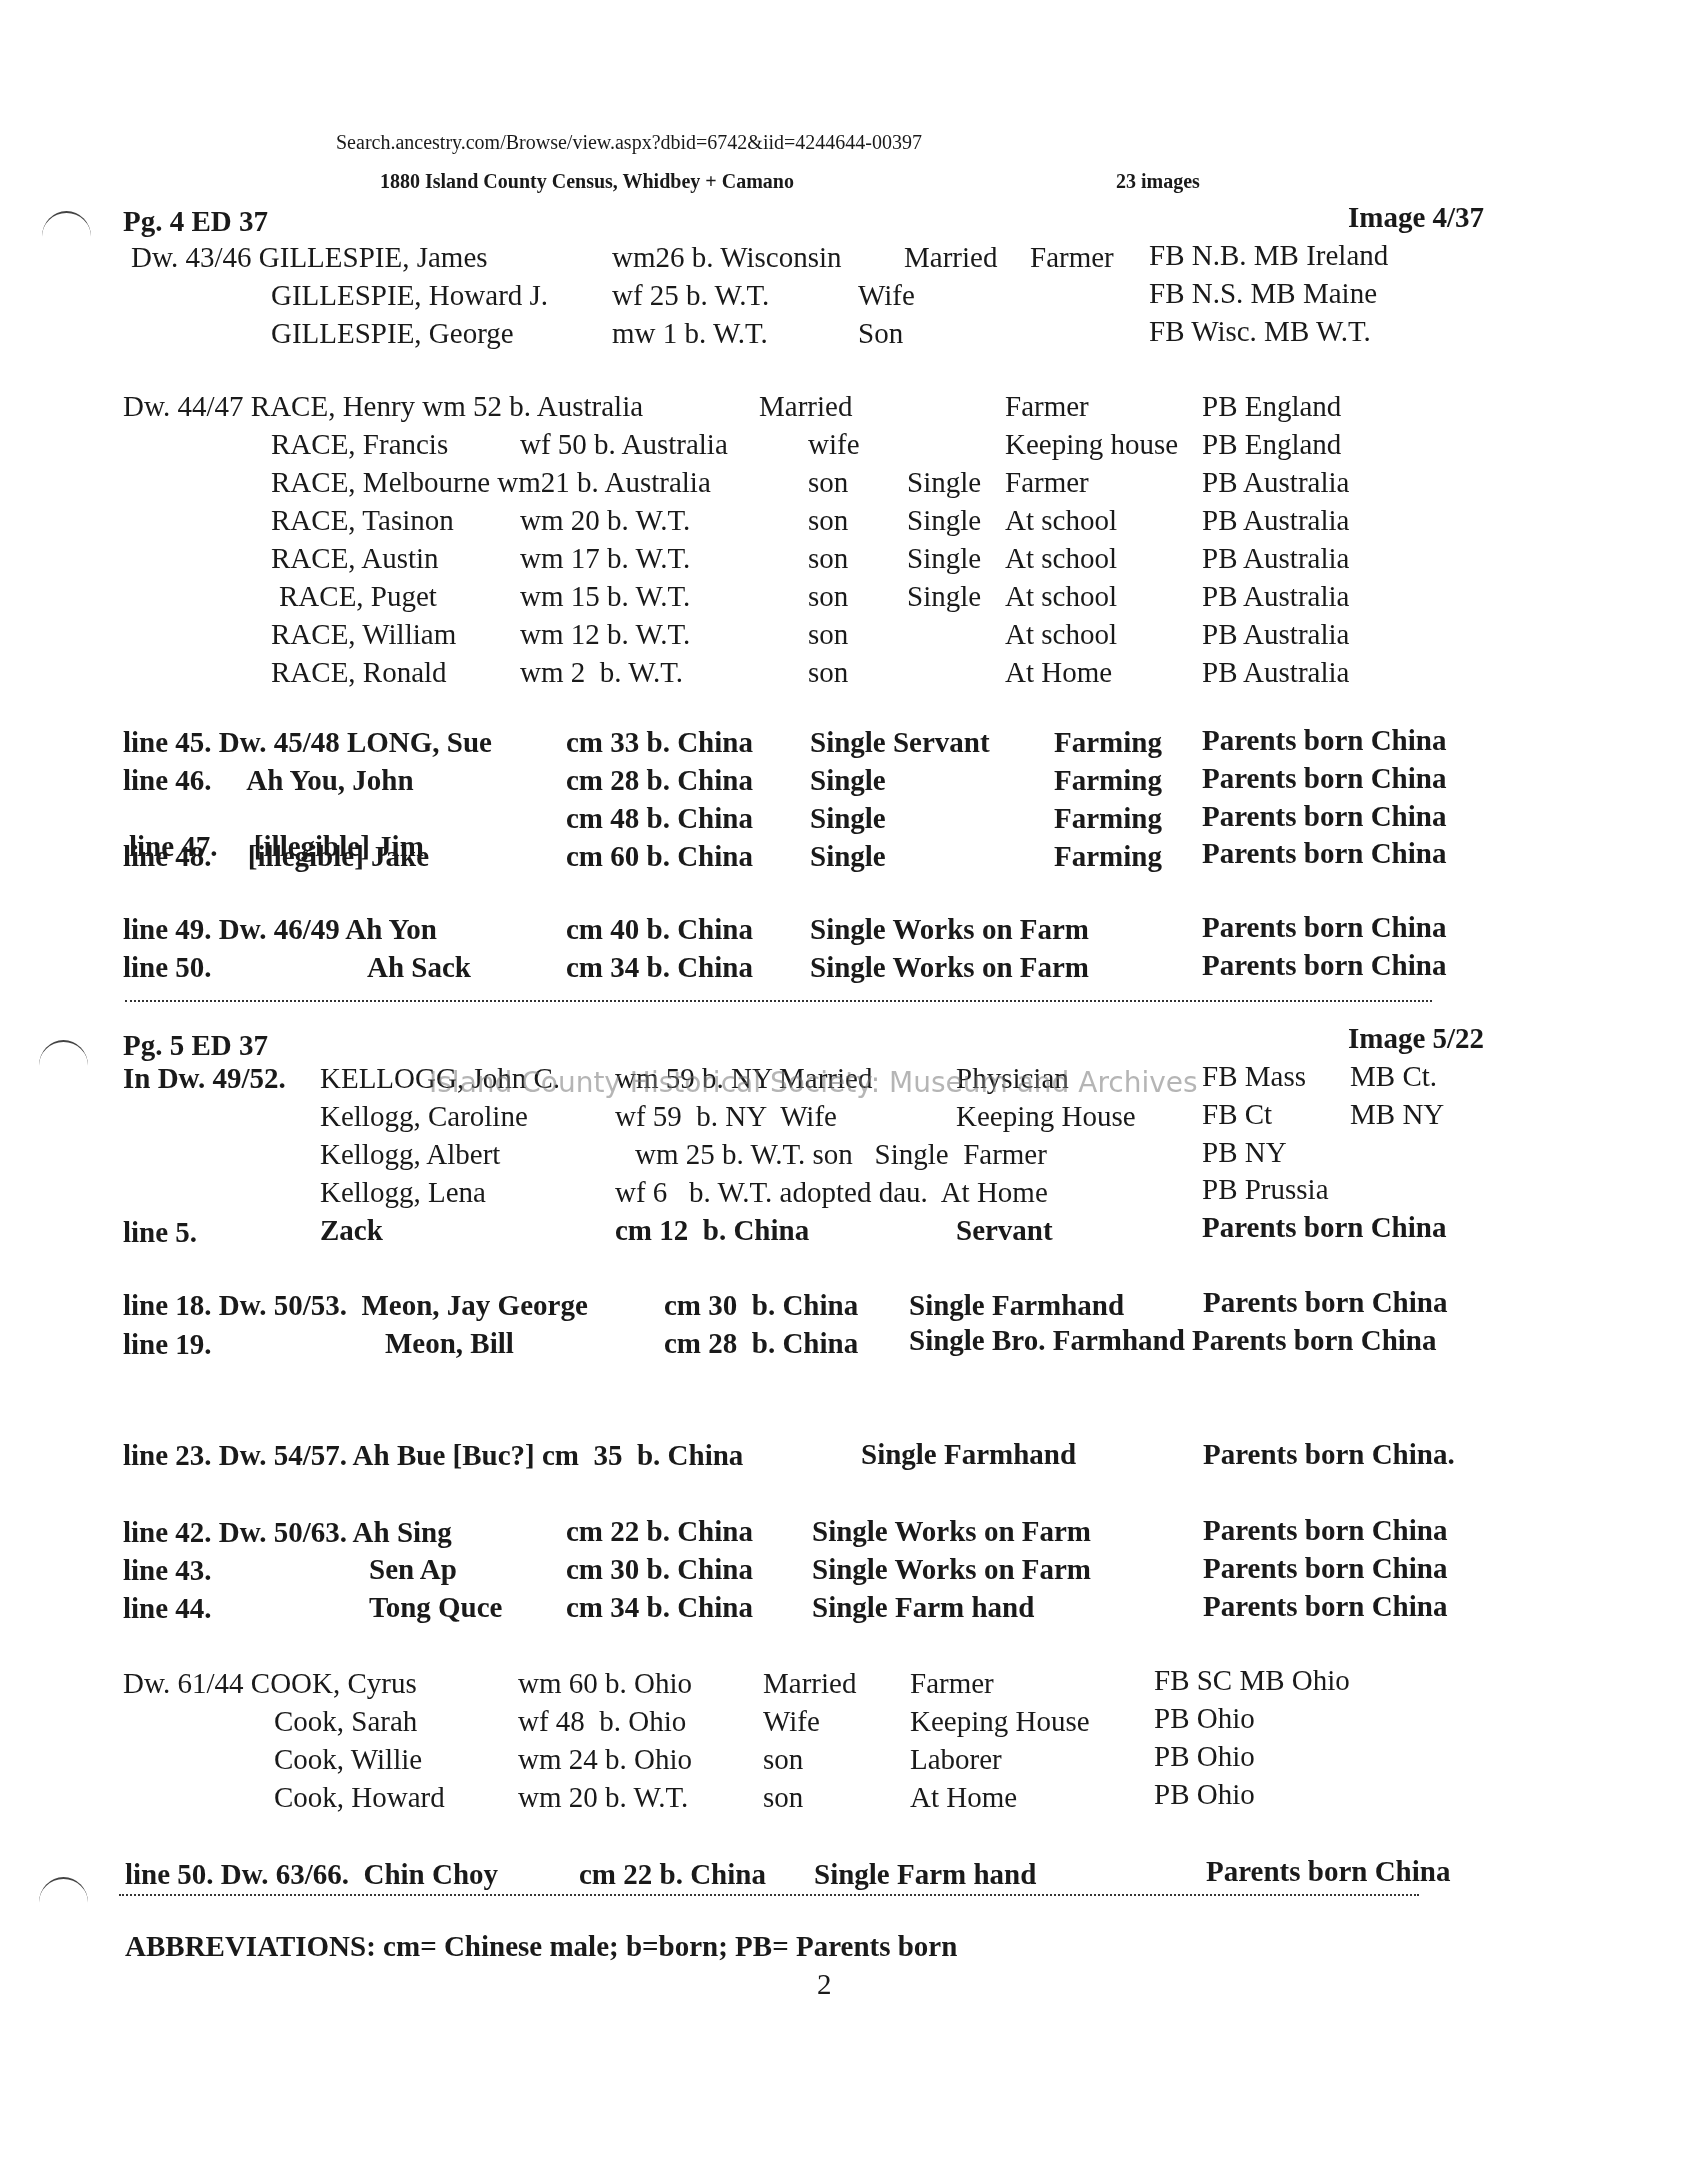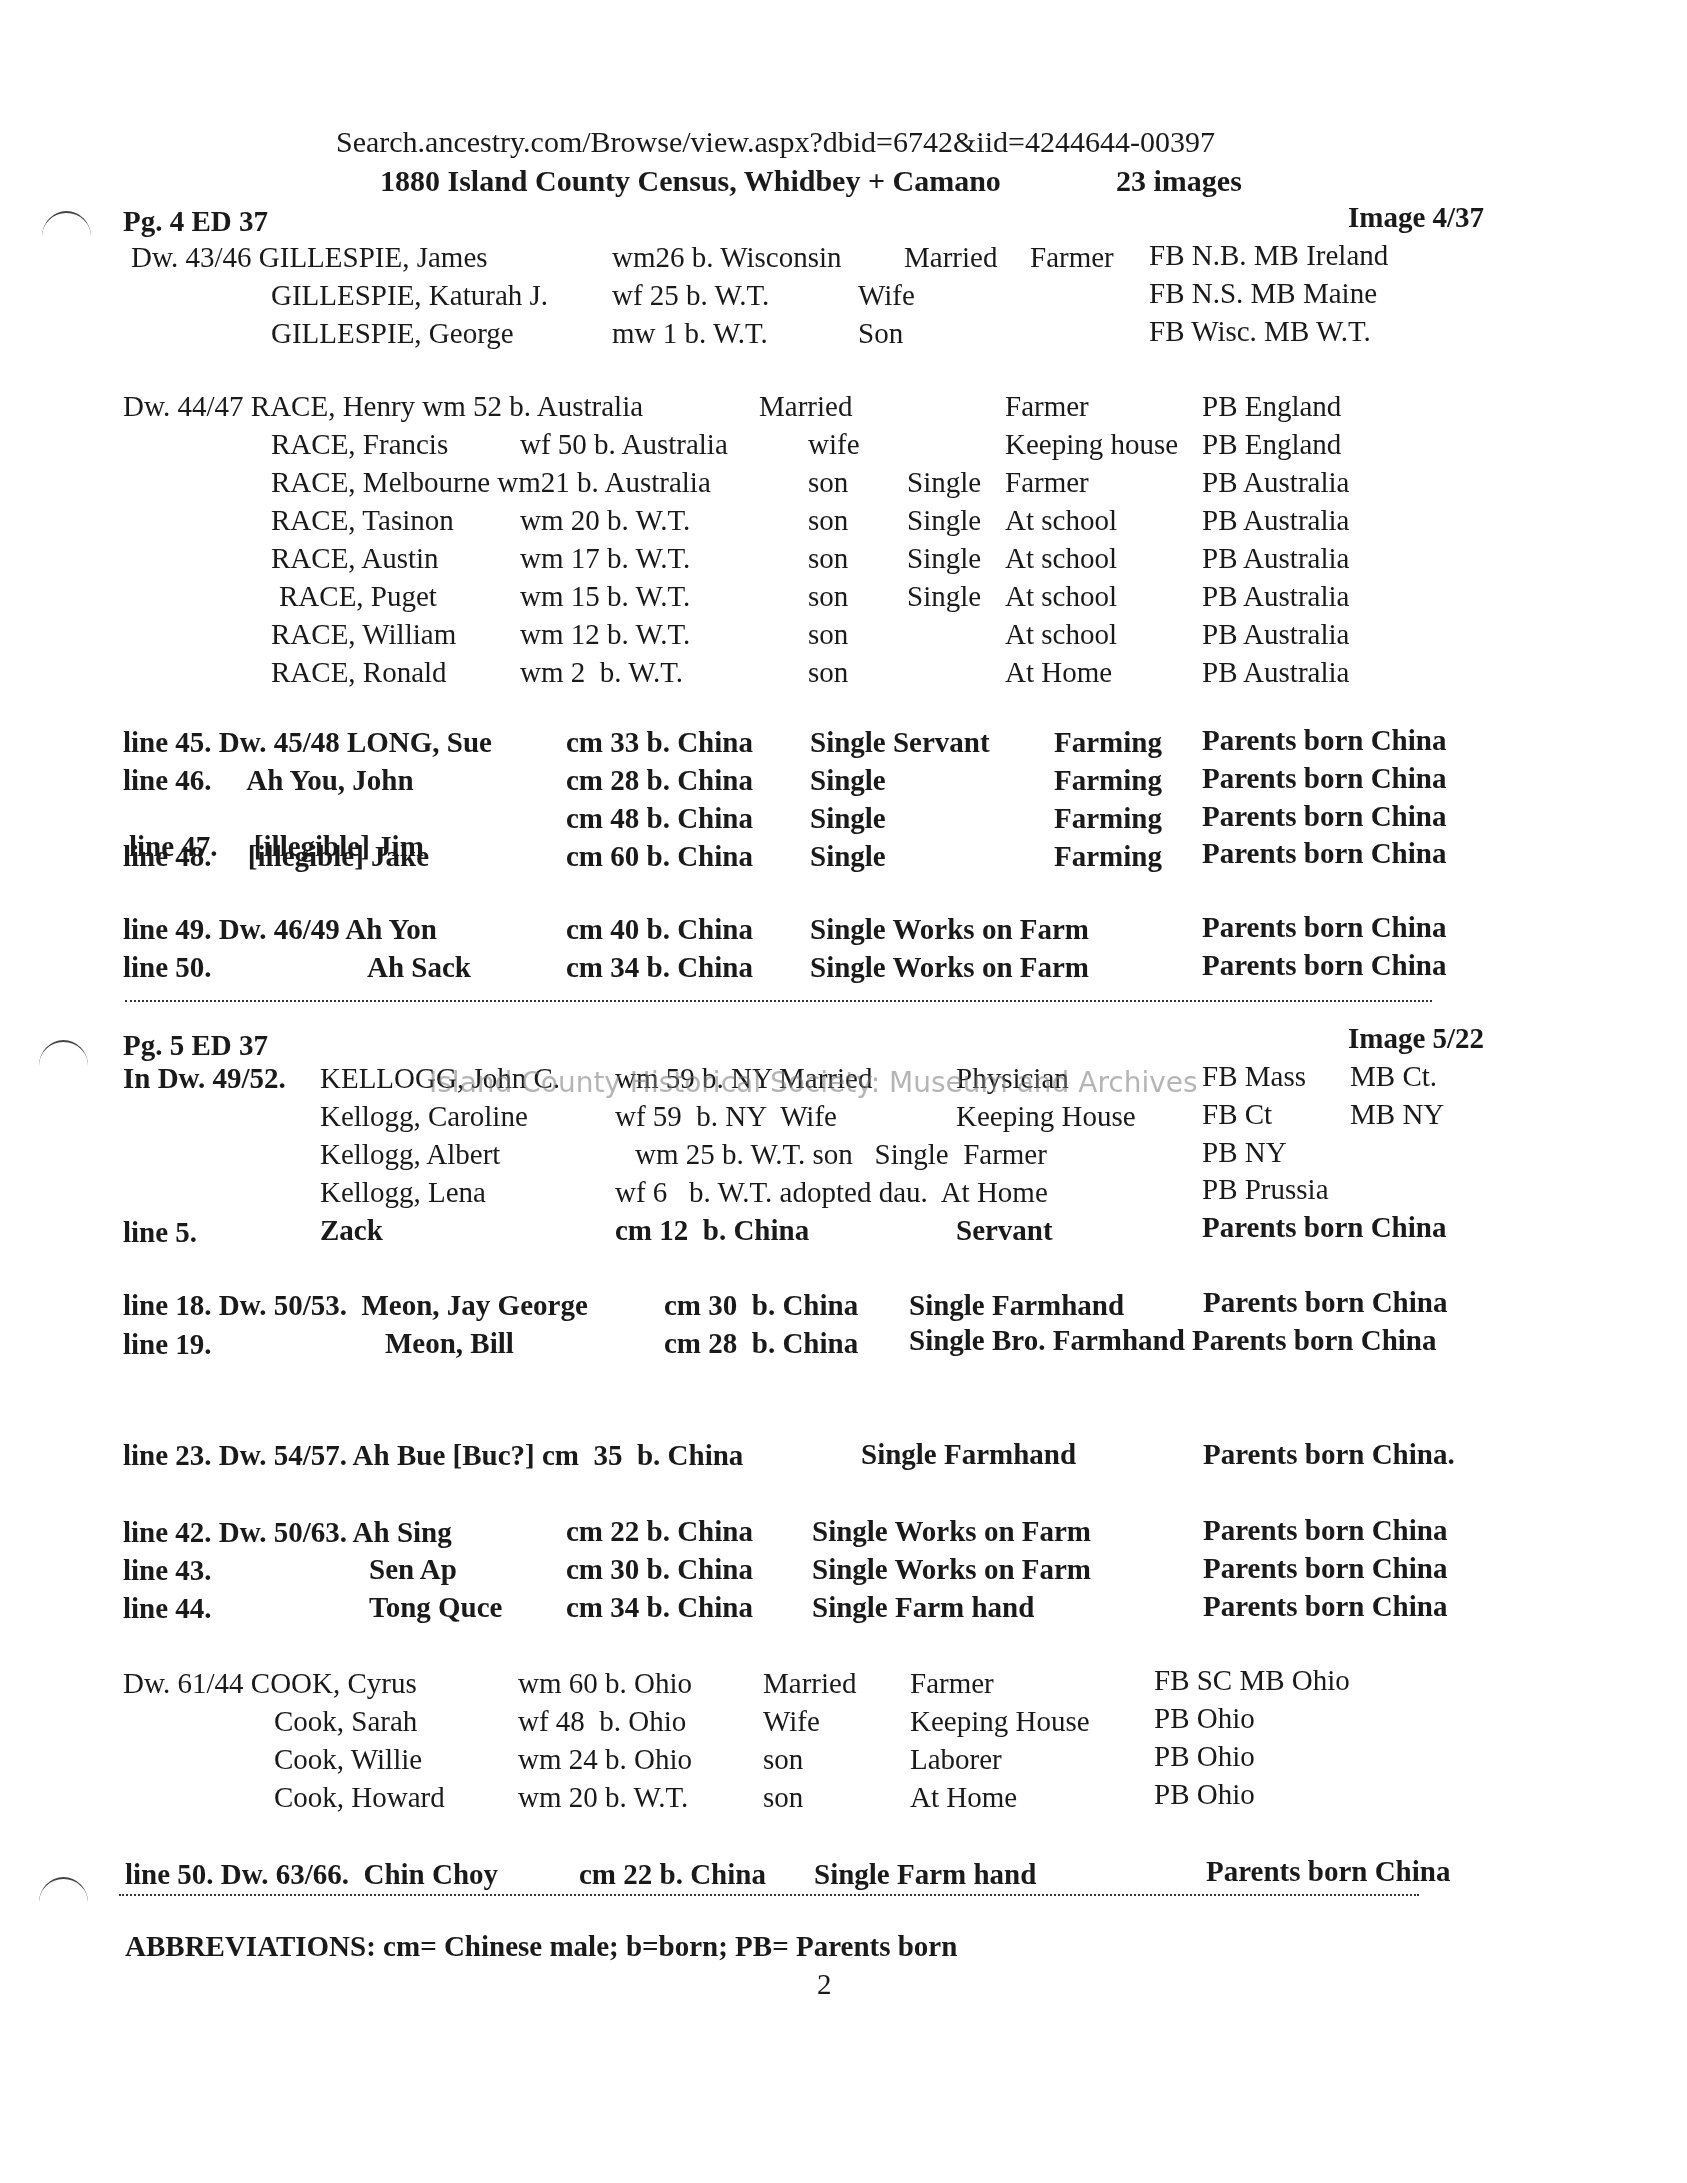--- a/index.html
+++ b/index.html
@@ -1,20 +1,20 @@
 <!DOCTYPE html>
 <html style="font-size:11.2px"><head>
 <meta charset="utf-8">
 <style>
   html, body { margin: 0; padding: 0; background: #ffffff; }
   body { width: 1687px; height: 2183px; position: relative; overflow: hidden;
          font-family: "Liberation Serif", "DejaVu Serif", serif; color: #1a1a1a; }
   .t { position: absolute; white-space: pre; font-size: 29px; line-height: 34px; }
   .b { font-weight: bold; }
-  .hdr { font-size: 30px; }
+  .hdr { font-size: 20px; }
   .rule { position: absolute; height: 0; border-top: 2.1px dotted #333; }
   .mark { position: absolute; width: 49px; height: 49px; border-top: 2.1px solid #444;
           border-radius: 50% 50% 0 0; }
   .watermark { position: absolute; font-family: "DejaVu Sans", sans-serif; font-size: 28px;
                color: rgba(120,120,120,0.55); white-space: pre; }
 </style>
 </head>
 <body>
 
 <div class="t hdr" style="left:336px;top:125px;">Search.ancestry.com/Browse/view.aspx?dbid=6742&amp;iid=4244644-00397</div>
@@ -25,21 +25,21 @@
 <div class="t b" style="left:123px;top:204px;">Pg. 4 ED 37</div>
 <div class="t b" style="left:1348px;top:200px;">Image 4/37</div>
 
 <div>
   <div class="t" style="left:123px;top:240px;margin-left:8px;">Dw. 43/46 GILLESPIE, James</div>
   <div class="t" style="left:612px;top:240px;">wm26 b. Wisconsin</div>
   <div class="t" style="left:904px;top:240px;">Married</div>
   <div class="t" style="left:1030px;top:240px;">Farmer</div>
   <div class="t" style="left:1149px;top:238px;">FB N.B. MB Ireland</div>
 
-  <div class="t" style="left:271px;top:278px;">GILLESPIE, Katurah J.</div>
+  <div class="t" style="left:271px;top:278px;">GILLESPIE, Howard J.</div>
   <div class="t" style="left:612px;top:278px;">wf 25 b. W.T.</div>
   <div class="t" style="left:858px;top:278px;">Wife</div>
   <div class="t" style="left:1149px;top:276px;">FB N.S. MB Maine</div>
 
   <div class="t" style="left:271px;top:316px;">GILLESPIE, George</div>
   <div class="t" style="left:612px;top:316px;">mw 1 b. W.T.</div>
   <div class="t" style="left:858px;top:316px;">Son</div>
   <div class="t" style="left:1149px;top:314px;">FB Wisc. MB W.T.</div>
 </div>
 

